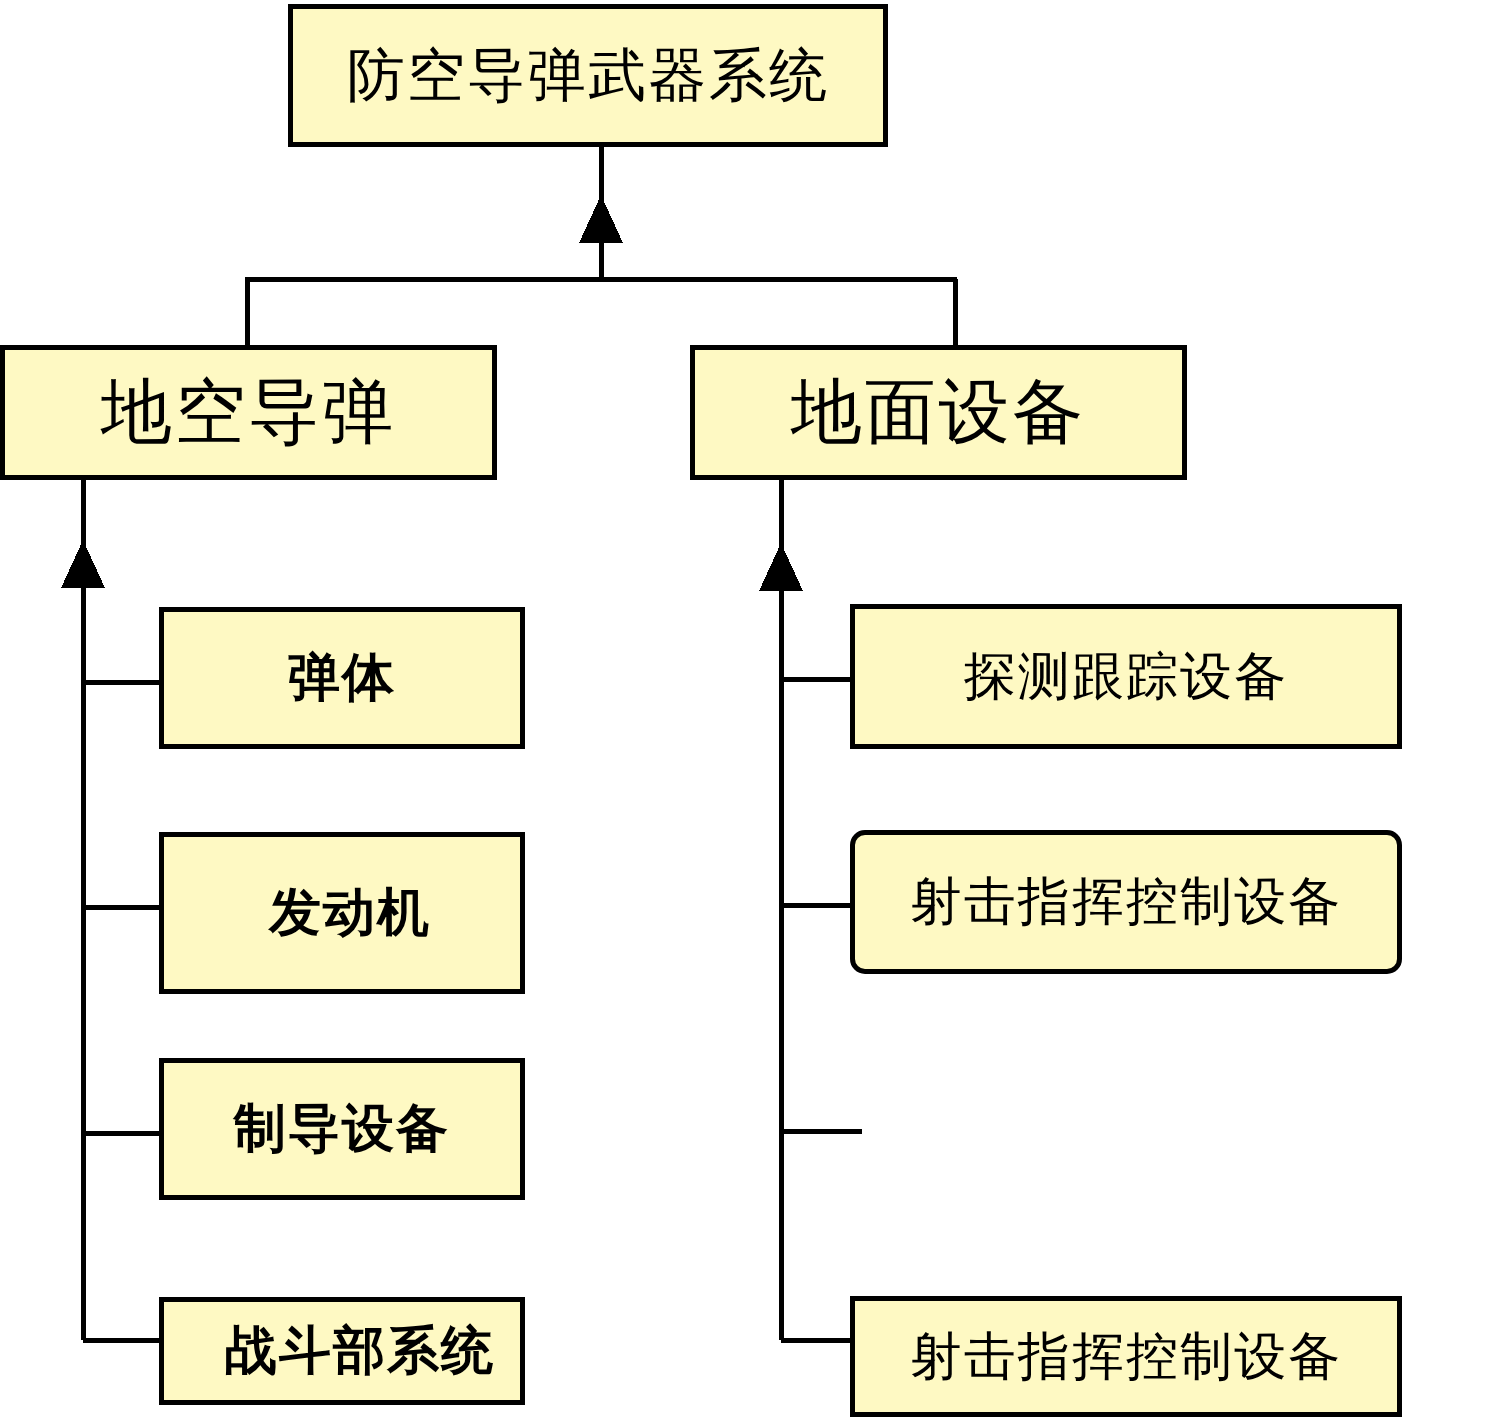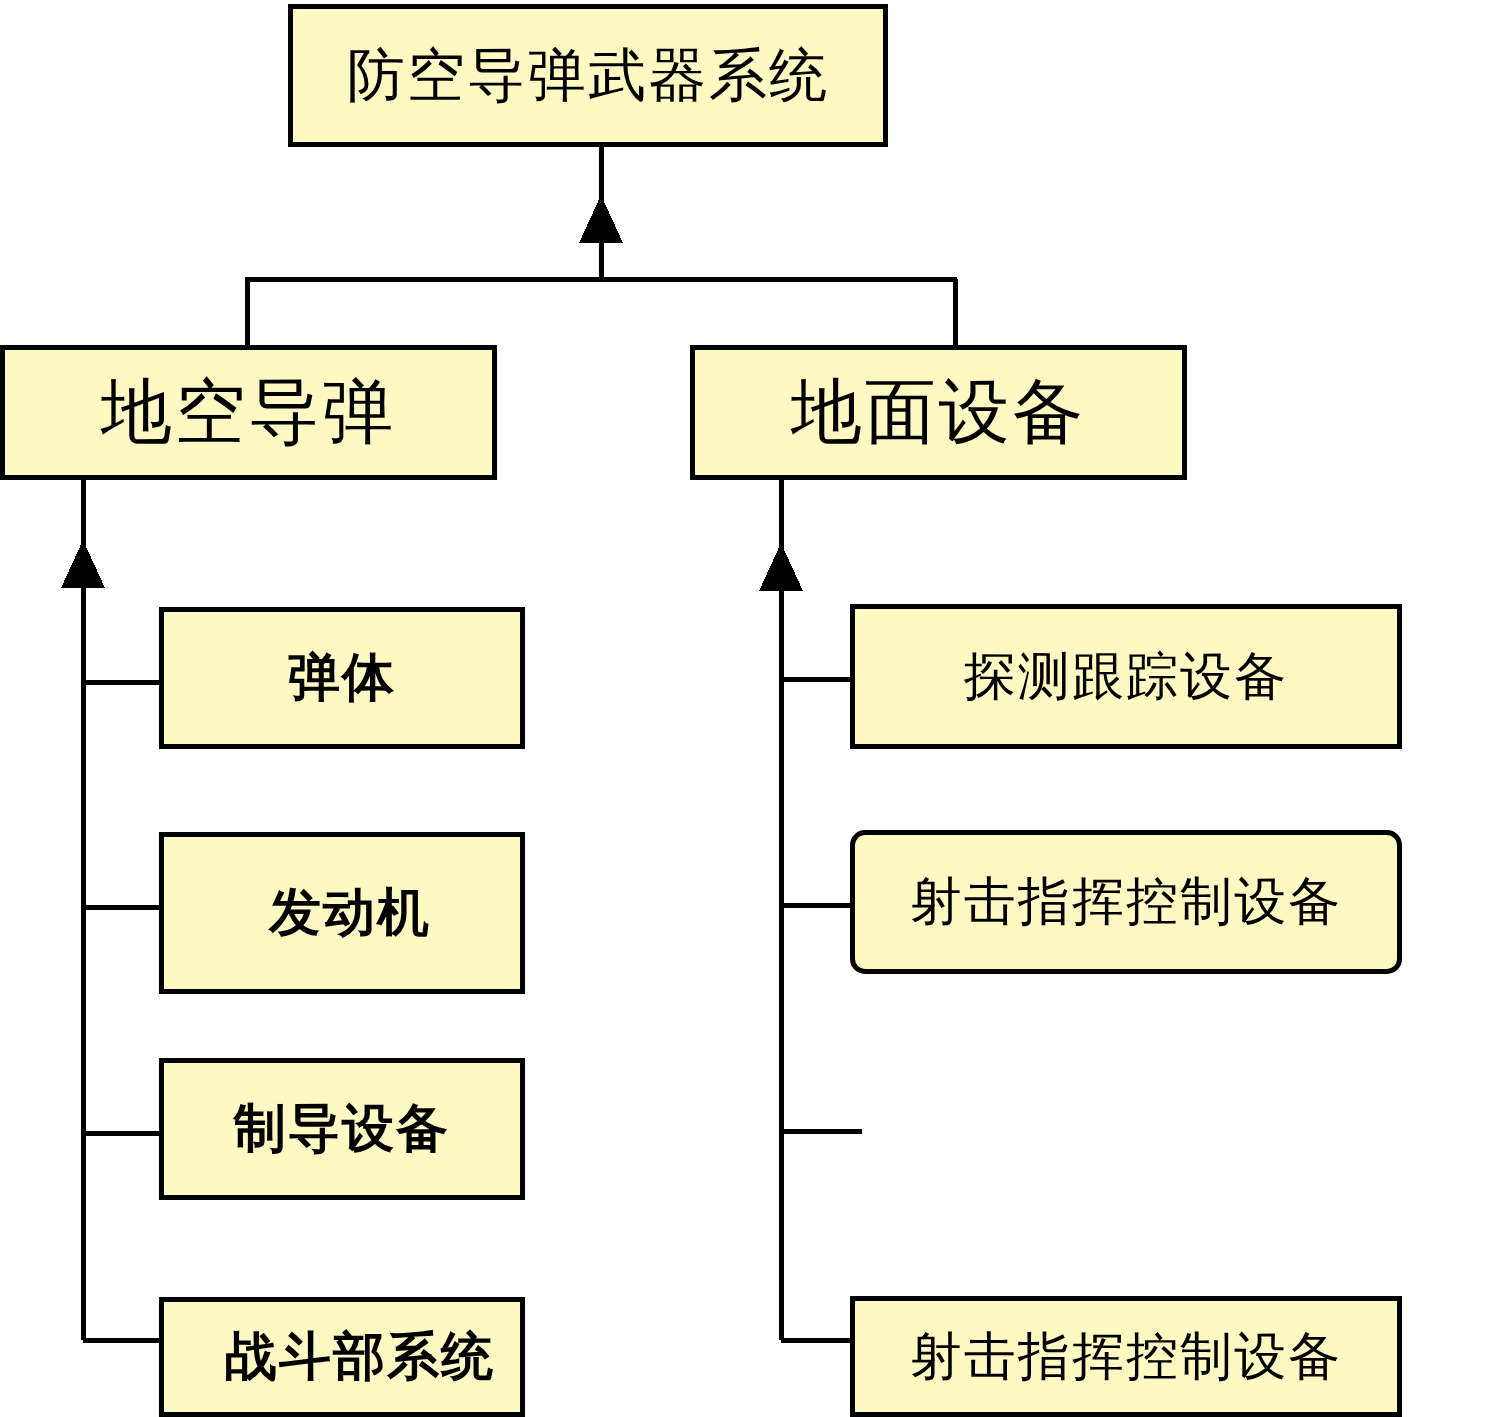--- a/index.html
+++ b/index.html
@@ -63,21 +63,21 @@
   
   .leaf-left {
     left: 159px;
     width: 366px;
     font-weight: bold;
   }
   .leaf-left .node-label { font-size: 52px; }
   #leaf-l0 { top: 607px;  height: 142px; }
   #leaf-l1 { top: 832px;  height: 162px; padding-left: 16px; }
   #leaf-l2 { top: 1058px; height: 142px; }
-  #leaf-l3 { top: 1297px; height: 120px; border-bottom-width: 5px; padding-left: 36px; }
+  #leaf-l3 { top: 1297px; height: 108px; border-bottom-width: 5px; padding-left: 36px; }
 
   
   .leaf-right {
     left: 850px;
     width: 552px;
   }
   .leaf-right .node-label { font-size: 52px; }
   #leaf-r0 { top: 604px;  height: 145px; }
   #leaf-r1 { top: 830px;  height: 144px; border-radius: 15px; }
   #leaf-r2 { top: 1056px; height: 144px; }

